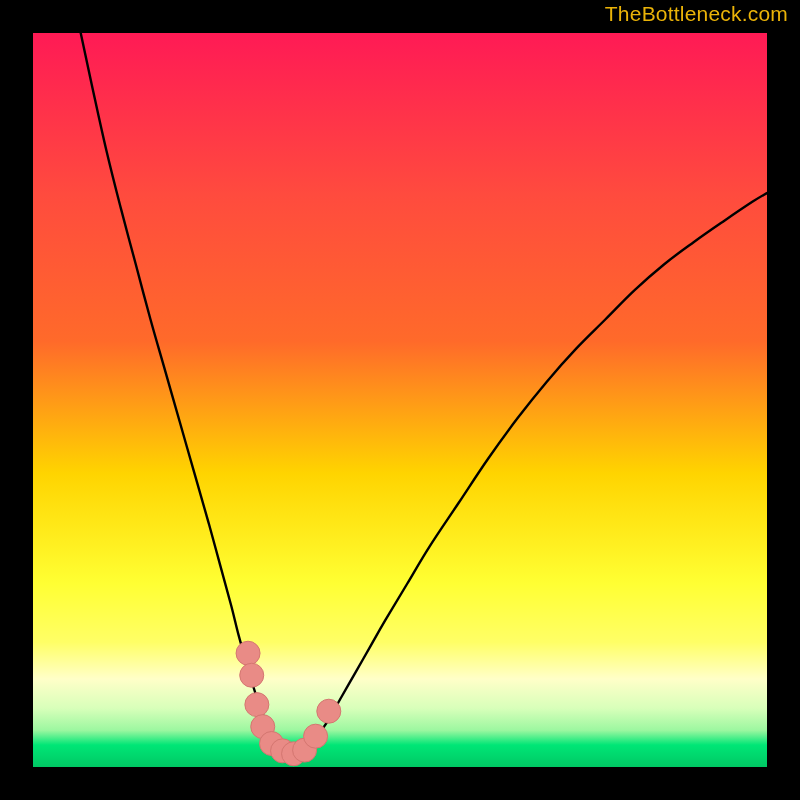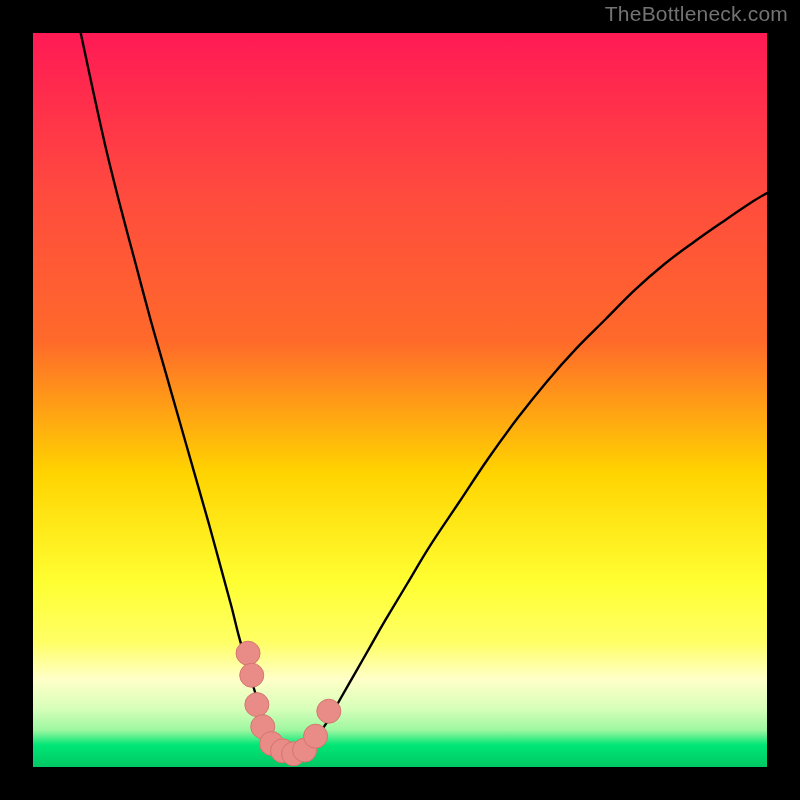--- a/index.html
+++ b/index.html
@@ -15,21 +15,21 @@
     position: absolute;
     left: 0; top: 0;
     width: 800px;
     height: 800px;
     background: #000;
   }
   .watermark {
     position: absolute;
     top: 2px;
     right: 12px;
-    color: #737373;
+    color: #eab308;
     font-size: 21px;
     font-weight: 400;
     letter-spacing: 0.2px;
     z-index: 50;
     user-select: none;
   }
   .plot {
     position: absolute;
     left: 33px;
     top: 33px;

